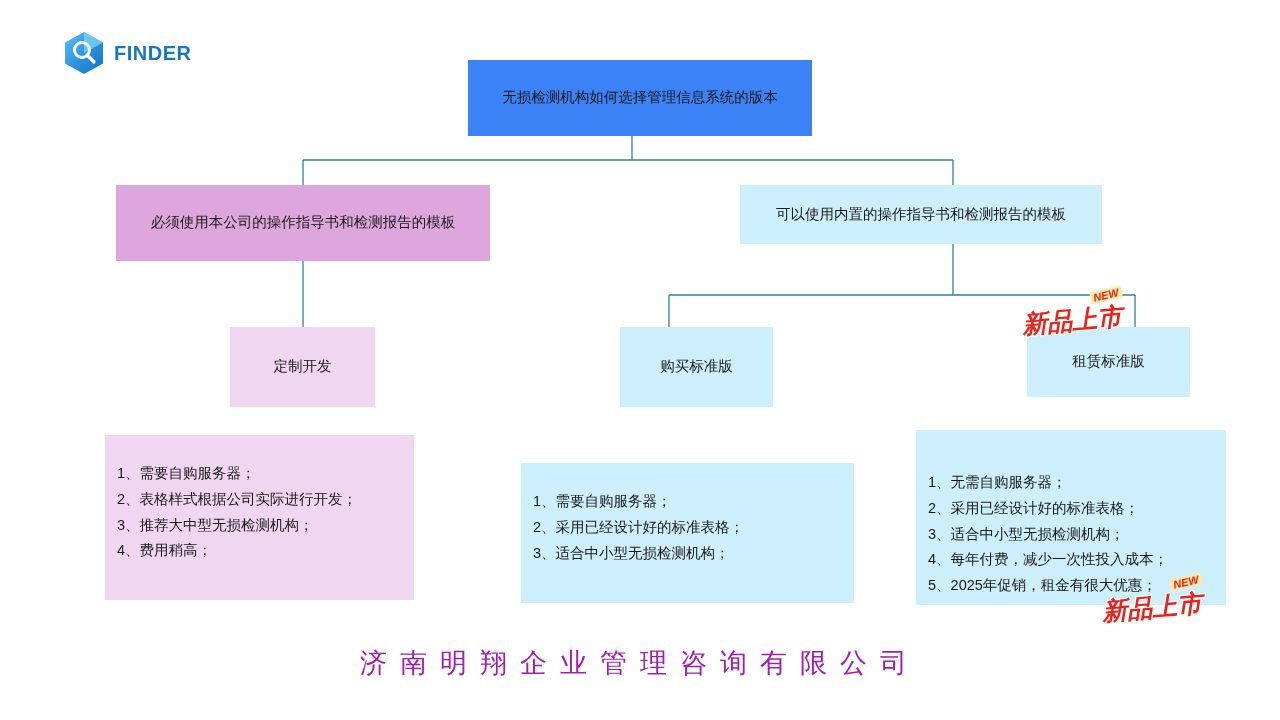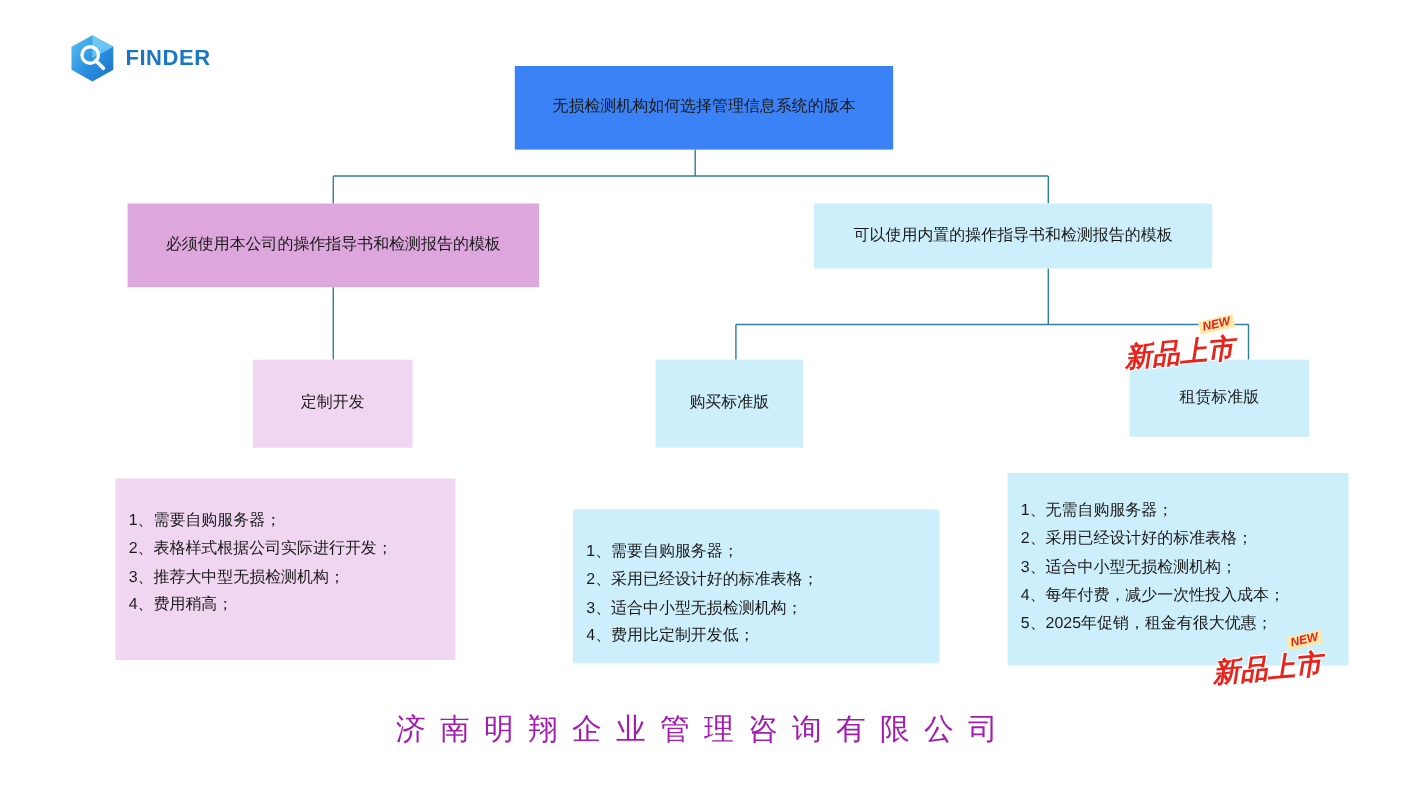--- a/index.html
+++ b/index.html
@@ -172,39 +172,38 @@
   </div>
 
   <div class="box gray" style="left:468px; top:60px; width:344px; height:76px;">无损检测机构如何选择管理信息系统的版本</div>
 
   <div class="box purple" style="left:116px; top:185px; width:374px; height:76px;">必须使用本公司的操作指导书和检测报告的模板</div>
 
   <div class="box blue" style="left:740px; top:185px; width:362px; height:59px;">可以使用内置的操作指导书和检测报告的模板</div>
 
   <div class="box lpurple" style="left:230px; top:327px; width:145px; height:80px;">定制开发</div>
 
-  <div class="box blue" style="left:596px; top:327px; width:134px; height:80px;">购买标准版</div>
+  <div class="box blue" style="left:620px; top:327px; width:153px; height:80px;">购买标准版</div>
 
   <div class="box blue" style="left:1027px; top:327px; width:163px; height:70px;">租赁标准版</div>
 
   <div class="listbox lpurple" style="left:105px; top:435px; width:309px; height:165px;">
     <div>1、需要自购服务器；</div>
     <div>2、表格样式根据公司实际进行开发；</div>
     <div>3、推荐大中型无损检测机构；</div>
     <div>4、费用稍高；</div>
   </div>
 
   <div class="listbox blue" style="left:521px; top:463px; width:333px; height:140px;">
     <div>1、需要自购服务器；</div>
     <div>2、采用已经设计好的标准表格；</div>
     <div>3、适合中小型无损检测机构；</div>
-    <div>4、费用比定制开发低；</div>
-  </div>
-
-  <div class="listbox blue" style="left:916px; top:430px; width:310px; height:175px; padding-top:22px;">
+  </div>
+
+  <div class="listbox blue" style="left:916px; top:430px; width:310px; height:175px; padding-top:40px;">
     <div>1、无需自购服务器；</div>
     <div>2、采用已经设计好的标准表格；</div>
     <div>3、适合中小型无损检测机构；</div>
     <div>4、每年付费，减少一次性投入成本；</div>
     <div>5、2025年促销，租金有很大优惠；</div>
   </div>
 
   <div class="badge" style="left:1012px; top:298px;">
     <span class="new">NEW</span>
     <span class="cn">新品上市</span>

